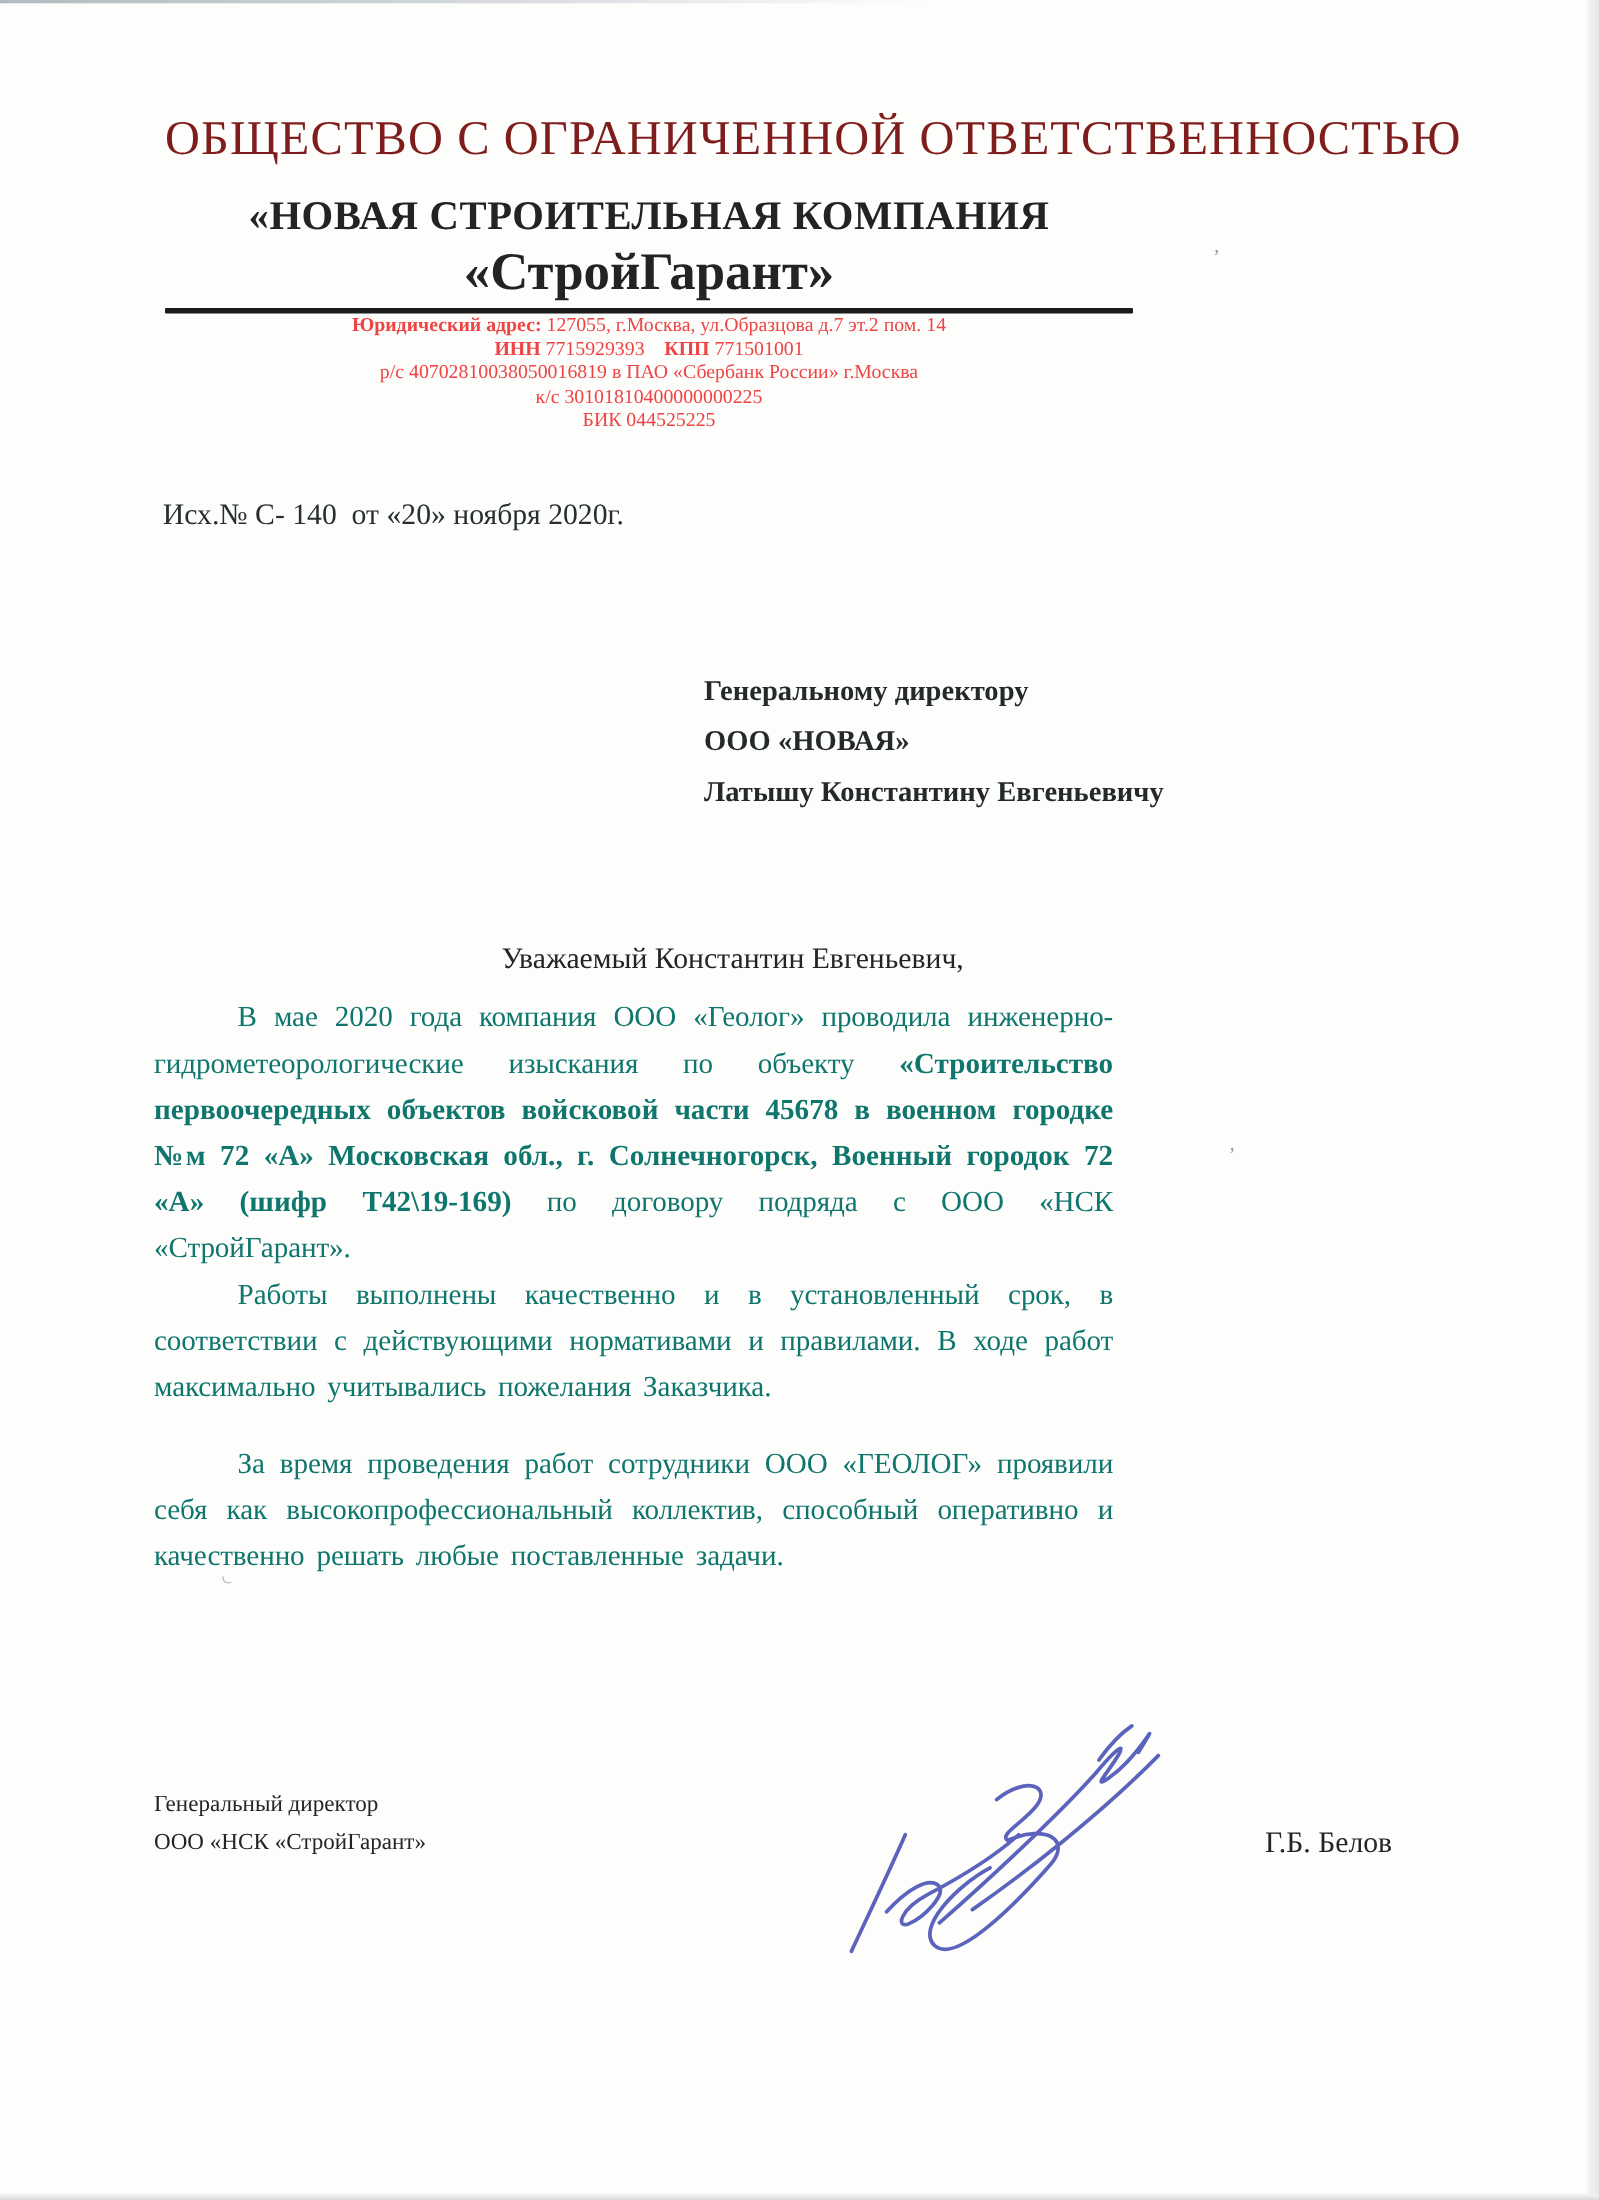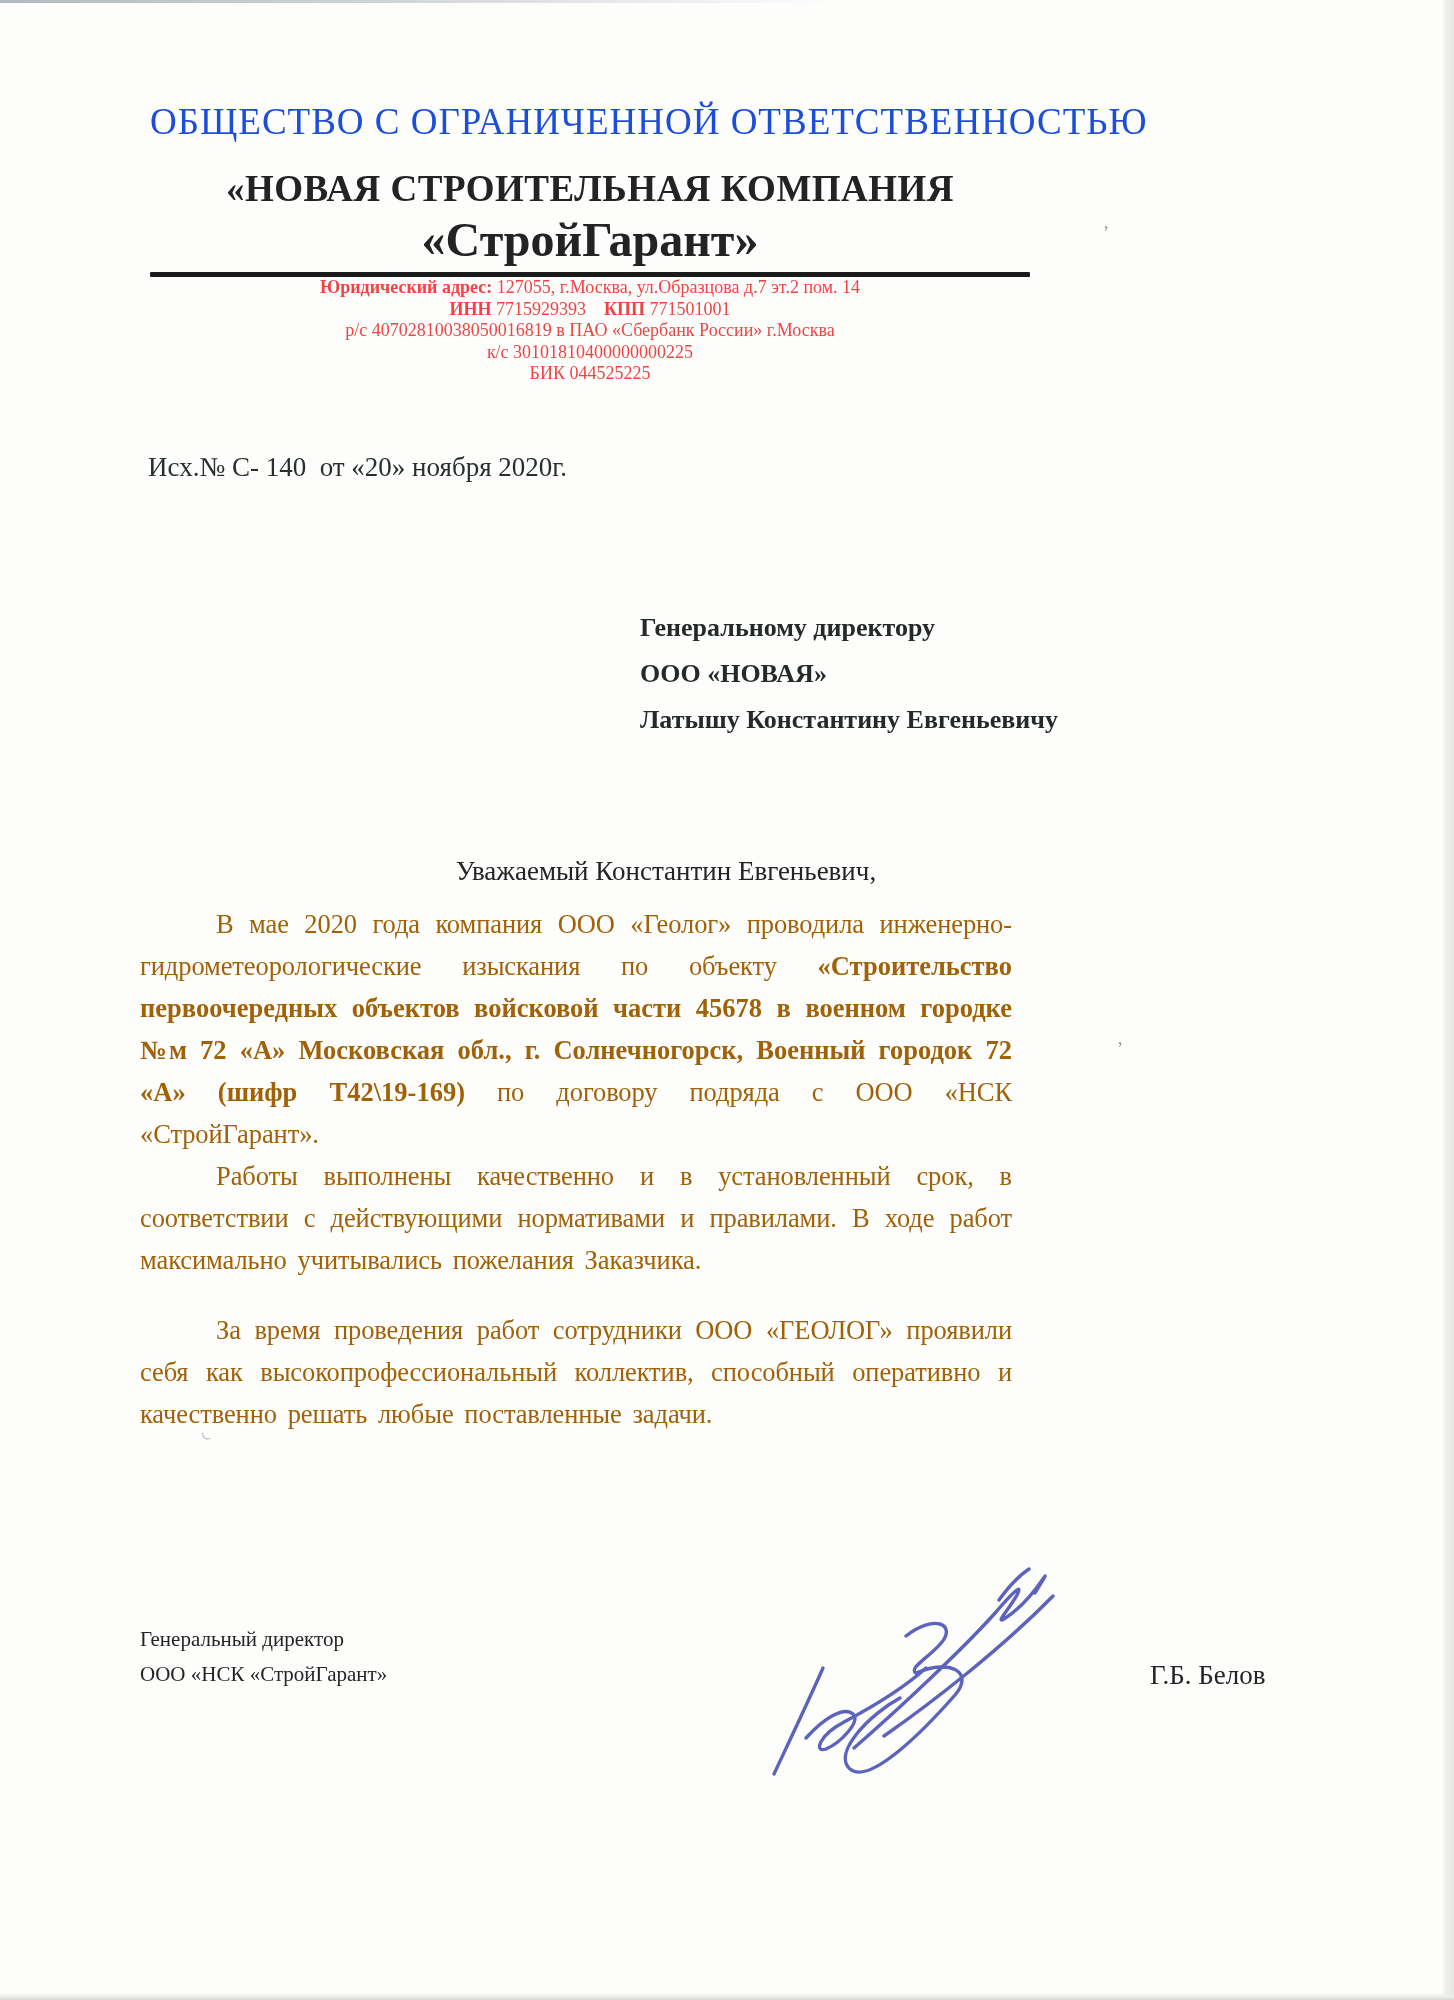--- a/index.html
+++ b/index.html
@@ -11,22 +11,22 @@
     overflow:hidden;
     font-family:"Liberation Serif","DejaVu Serif",serif;
     color:#232323;
   }
   
   .letterhead{
     position:absolute;left:150px;top:100px;width:880px;
     text-align:center;
   }
   .org-type{
-    font-size:37px;font-weight:400;letter-spacing:1px;
-    color:#1d4ed8;white-space:nowrap;
+    font-size:44px;font-weight:400;letter-spacing:1px;
+    color:#7f1d1d;white-space:nowrap;
   }
   .company-1{
     margin-top:24px;
     font-size:37px;font-weight:700;letter-spacing:.5px;white-space:nowrap;
   }
   .company-2{
     margin-top:2px;
     font-size:48px;font-weight:700;white-space:nowrap;
   }
   .rule{
@@ -50,21 +50,21 @@
   .addressee div{white-space:nowrap;}
   
   .salutation{
     position:absolute;left:0;top:856px;width:1332px;
     text-align:center;font-size:27px;color:#242424;
   }
   
   .body-text{
     position:absolute;left:140px;top:903px;width:872px;
     font-size:26.5px;line-height:42px;
-    text-align:justify;color:#a16207;
+    text-align:justify;color:#0f766e;
     word-spacing:.16em;letter-spacing:-0.1px;
   }
   .body-text p{margin:0;text-indent:76px;}
   .body-text p.gap{margin-top:28px;}
   .body-text b{letter-spacing:0;}
   
   .sig-left{
     position:absolute;left:140px;top:1622px;
     font-size:21px;line-height:35px;color:#242424;white-space:nowrap;
   }

